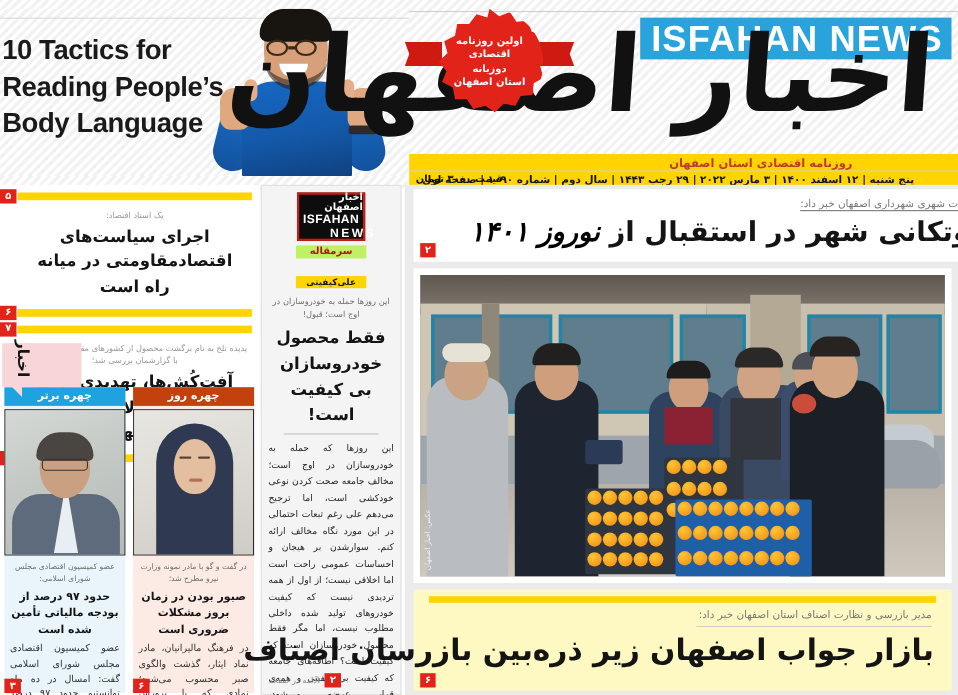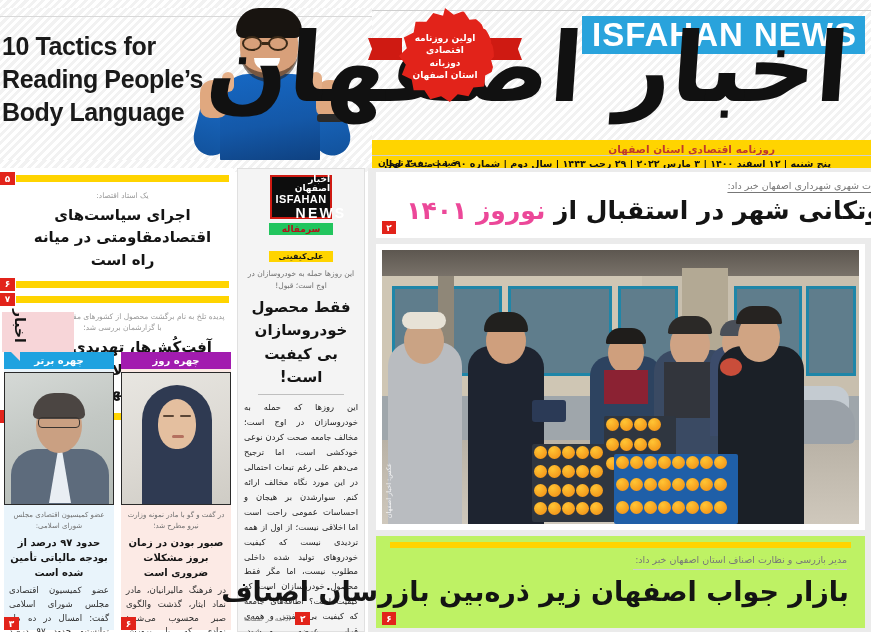--- a/index.html
+++ b/index.html
@@ -211,23 +211,23 @@
     background: #f4f4f4; border: 1px solid #e0e0e0; padding: 4px 6px 6px 6px;
     direction: rtl;
   }
   .ed-logo {
     width: 62px; height: 44px; margin: 2px auto 0 auto; background: #0d0d0d;
     border: 2.5px solid #cf1a12; display: flex; flex-direction: column;
     align-items: center; justify-content: center; gap: 1px;
   }
   .ed-logo-fa { color: #fff; font-size: 9px; font-weight: bold; line-height: 1; }
   .ed-logo-en1 { color: #fff; font-family: "Liberation Sans", sans-serif; font-weight: bold; font-size: 11px; letter-spacing: .4px; line-height: 1; }
-  .ed-logo-en2 { color: #fff; font-family: "Liberation Sans", sans-serif; font-weight: bold; font-size: 14px; letter-spacing: 2.2px; line-height: 1; padding-left: 40px; }
+  .ed-logo-en2 { color: #fff; font-family: "Liberation Sans", sans-serif; font-weight: bold; font-size: 11px; letter-spacing: 2.2px; line-height: 1; padding-left: 40px; }
   .ed-label {
-    width: 64px; margin: 4px auto 16px auto; background: #22c55e; text-align: center;
+    width: 64px; margin: 4px auto 16px auto; background: #bef264; text-align: center;
     font-size: 9px; font-weight: bold; color: #b5121b; letter-spacing: 2px; padding: 1px 0;
   }
   .ed-author {
     width: 64px; margin: 1px auto 0 auto; background: #ffd400; text-align: center;
     font-size: 8px; font-weight: bold; color: #141414; padding: 1px 0;
   }
   .ed-kicker { margin-top: 6px; text-align: center; font-size: 7.5px; color: #6f6f6f; line-height: 1.6; }
   .ed-title {
     margin-top: 4px; text-align: center; font-size: 15px; font-weight: bold;
     color: #141414; line-height: 1.55;
@@ -249,21 +249,21 @@
 
   .lead { position: absolute; left: 8px; top: 4px; width: 559px; height: 66px; background: #ffffff; }
   .lead-kicker {
     position: absolute; right: 18px; top: 8px; direction: rtl;
     font-size: 9.5px; color: #777; text-decoration: underline; text-underline-offset: 3px;
   }
   .lead-title {
     position: absolute; right: 18px; top: 24px; direction: rtl;
     font-size: 25px; font-weight: bold; color: #141414; white-space: nowrap;
   }
-  .lead-title .hl { color: #ec4899; }
+  .lead-title .hl { color: #000000; font-style: italic; }
   .lead-page {
     position: absolute; left: 6px; bottom: 4px; width: 14px; height: 13px;
     background: #e2231a; color: #fff; font-size: 9px; font-weight: bold;
     display: flex; align-items: center; justify-content: center;
   }
 
   
   .photo-wrap { position: absolute; left: 8px; top: 76px; width: 489px; height: 286px; background: #ffffff; padding: 6px; }
   .photo { position: relative; width: 477px; height: 274px; overflow: hidden; background: #9fa6ab; }
   .ph-roof { position: absolute; left: 0; top: 0; width: 477px; height: 30px; background: linear-gradient(180deg,#5d5750,#7d766d); }
@@ -281,21 +281,21 @@
   .crate.blue { background: #1f5fa8; }
   .oranges { position: absolute; display: flex; flex-wrap: wrap; gap: 1px; padding: 2px; }
   .orange { width: 13px; height: 13px; border-radius: 50%; background: radial-gradient(circle at 35% 30%, #ffc534, #f08a12); }
   .ph-credit {
     position: absolute; left: 3px; bottom: 6px; writing-mode: vertical-rl;
     transform: rotate(180deg); direction: rtl; font-size: 6.5px; color: #f2f2f2;
     letter-spacing: .5px;
   }
 
   
-  .bottom { position: absolute; left: 8px; top: 368px; width: 489px; height: 92px; background: #bef264; }
+  .bottom { position: absolute; left: 8px; top: 368px; width: 489px; height: 92px; background: #fef9c3; }
   .bottom-bar { position: absolute; left: 14px; top: 6px; width: 461px; height: 6px; background: #ffd400; }
   .bottom-kicker {
     position: absolute; right: 18px; top: 18px; direction: rtl;
     font-size: 9.5px; color: #777;
   }
   .bottom-krule { position: absolute; right: 18px; top: 33px; width: 214px; height: 1px; background: #cfcfcf; }
   .bottom-title {
     position: absolute; right: 16px; top: 40px; direction: rtl;
     font-size: 27px; font-weight: bold; color: #141414; white-space: nowrap;
   }
@@ -407,21 +407,21 @@
       </div>
       <div class="card-body">
         <div class="card-kicker">عضو کمیسیون اقتصادی مجلس شورای اسلامی:</div>
         <div class="card-title">حدود ۹۷ درصد از بودجه مالیاتی تأمین شده است</div>
         <div class="card-text">عضو کمیسیون اقتصادی مجلس شورای اسلامی گفت: امسال در ده ماه توانستیم حدود ۹۷ درصد بودجه مصوب مالیاتی را تأمین کنیم یعنی عملکرد بودجه در بحث مالیات خوب بوده است و ...</div>
       </div>
       <div class="card-page">۳</div>
     </div>
 
     <div class="card" style="background:#fceae5">
-      <div class="card-head" style="background:#a21caf">چهره روز</div>
+      <div class="card-head" style="background:#c2410c">چهره روز</div>
       <div class="card-photo">
         <div class="p-bg p2-bg"></div>
         <div class="p2-scarf"></div>
         <div class="p2-face"></div>
         <div class="p2-brow l"></div>
         <div class="p2-brow r"></div>
         <div class="p2-lip"></div>
       </div>
       <div class="card-body">
         <div class="card-kicker">در گفت و گو با مادر نمونه وزارت نیرو مطرح شد؛</div>

